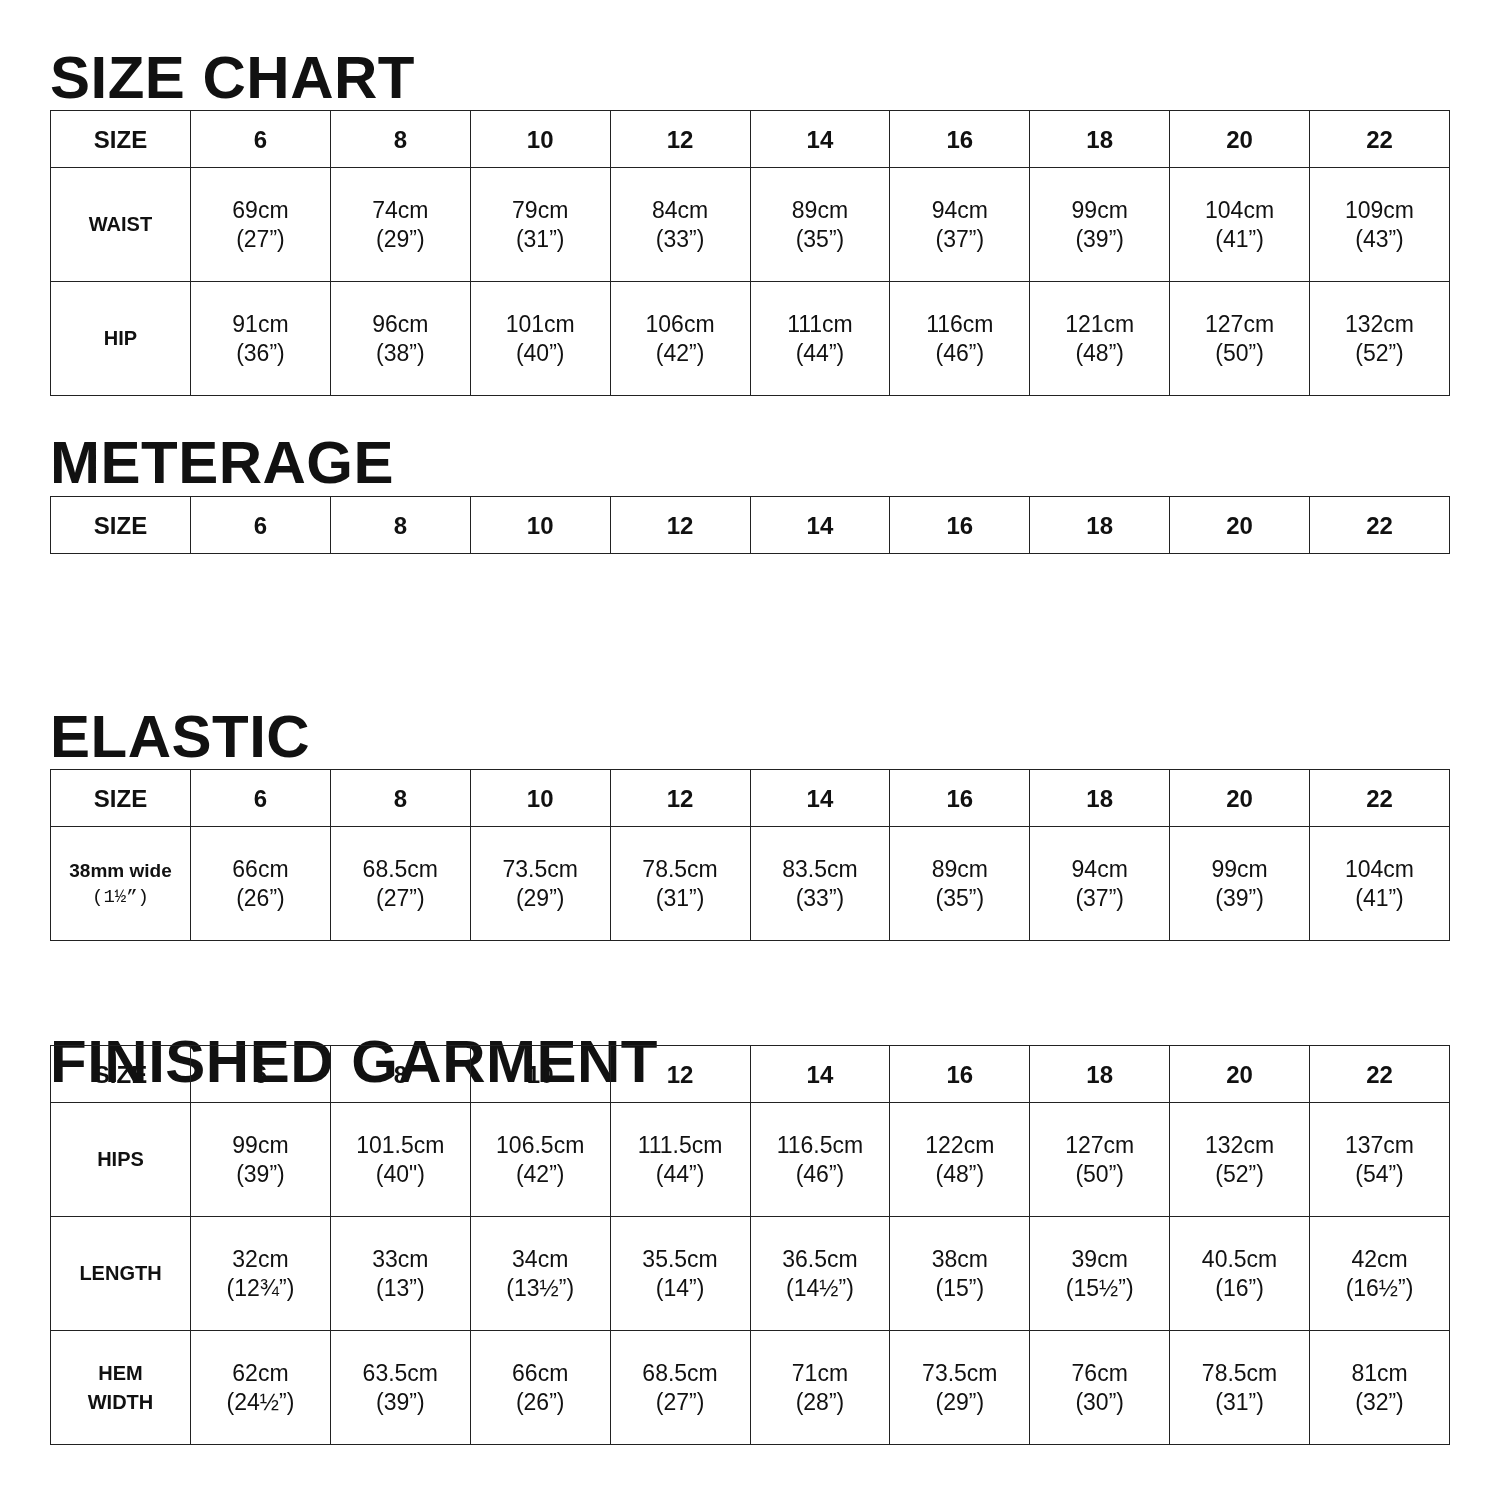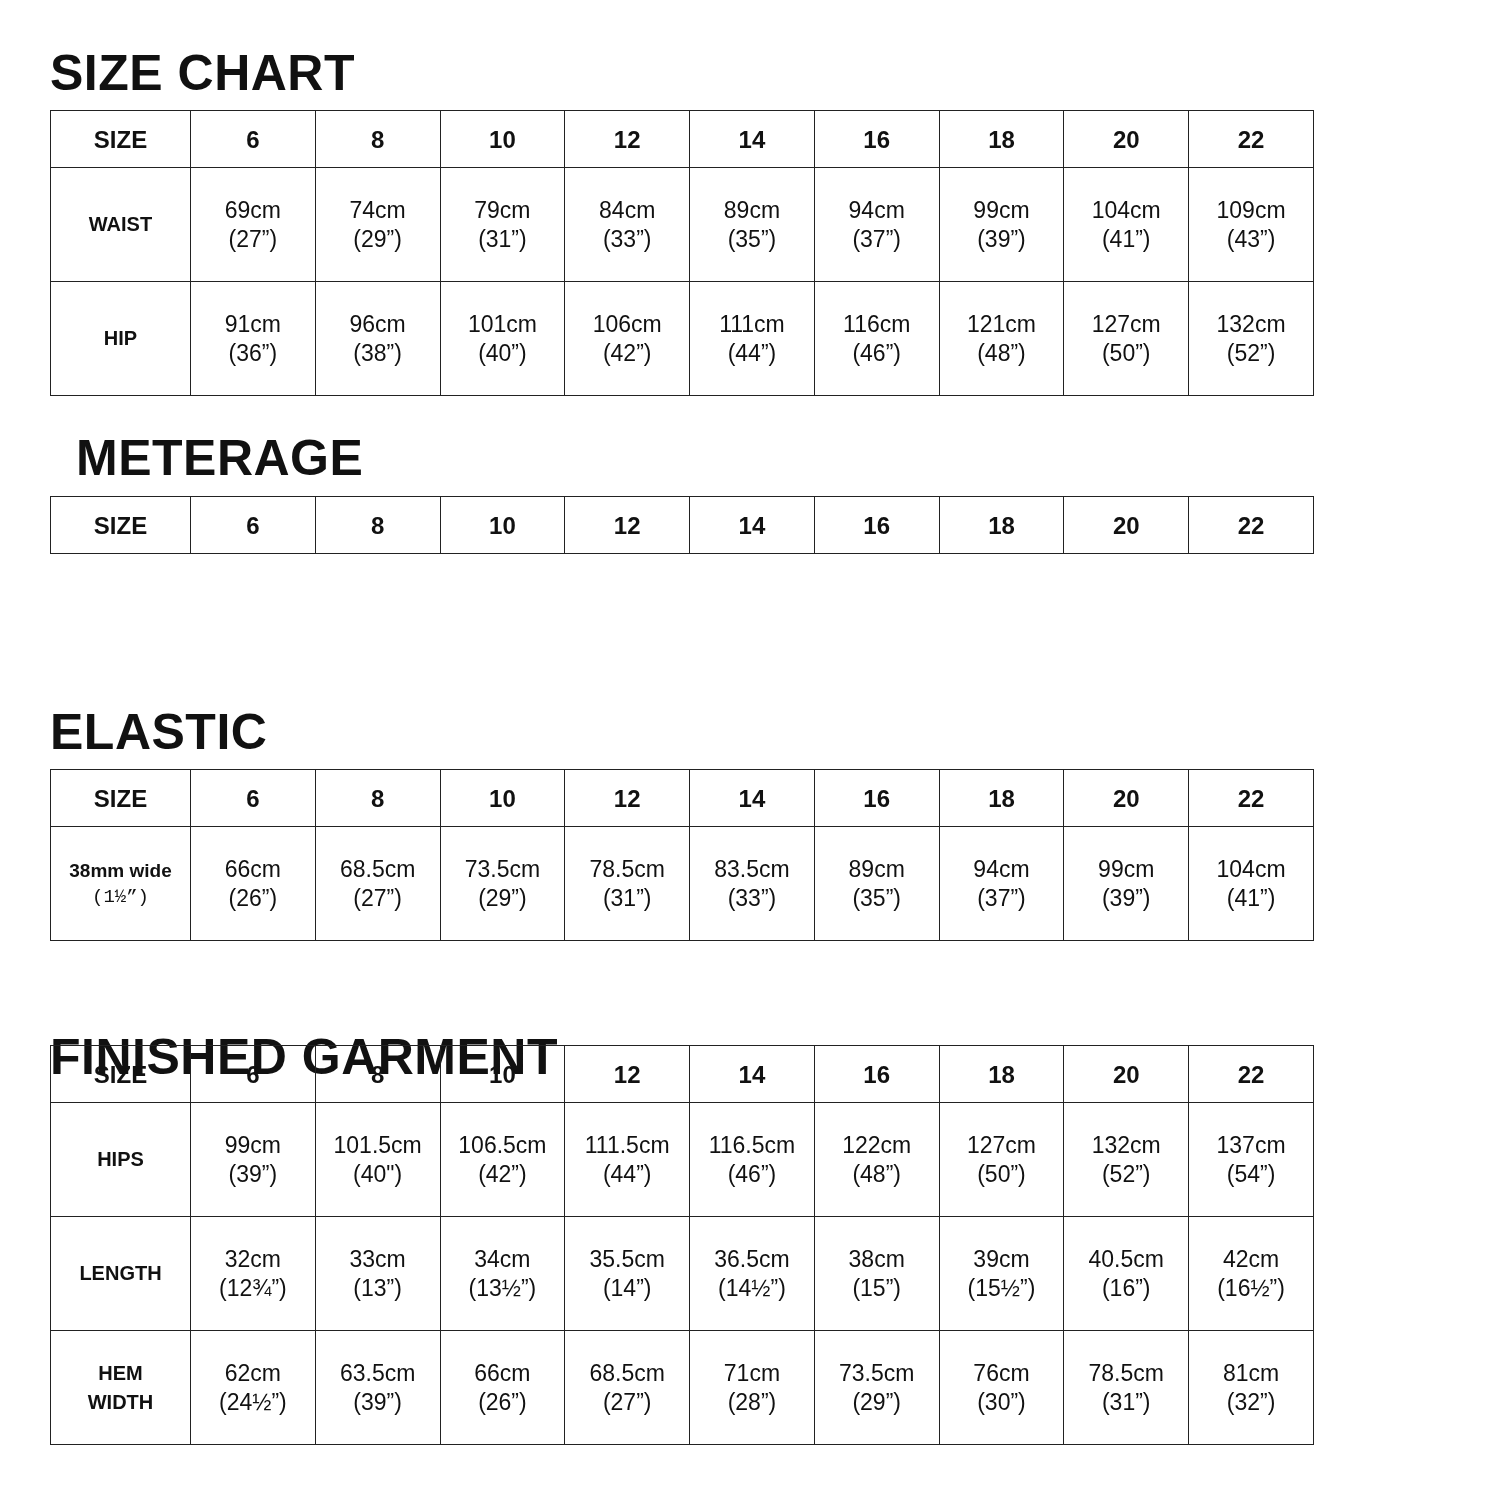--- a/index.html
+++ b/index.html
@@ -4,25 +4,25 @@
   <style>
     html, body { margin: 0; padding: 0; background: #ffffff; }
     body {
       width: 1500px; height: 1500px; position: relative; overflow: hidden;
       font-family: "Liberation Sans", "DejaVu Sans", sans-serif;
       color: #111111;
     }
     .section { position: absolute; left: 50px; width: 1400px; }
     .section-title {
       position: absolute; left: 0; margin: 0;
-      font-size: 50px; font-weight: bold; letter-spacing: 0.5px;
+      font-size: 60px; font-weight: bold; letter-spacing: 0.5px;
       line-height: 1; color: #111;
     }
     table.grid {
-      position: absolute; left: 0; width: 1264px;
+      position: absolute; left: 0; width: 1400px;
       border-collapse: collapse; table-layout: fixed;
     }
     table.grid td {
       border: 1.5px solid #222;
       text-align: center; vertical-align: middle;
       padding: 0; font-size: 23px; line-height: 29px;
     }
     table.grid col.first { width: 140px; }
     table.grid tr.head td { height: 56px; font-weight: bold; font-size: 24px; }
     table.grid tr.data td { height: 113px; }
@@ -138,21 +138,21 @@
       <td>
             <span class="cell-line">132cm</span>
             <span class="cell-line">(52”)</span>
           </td>
     </tr>
   </tbody>
     </table>
 </div>
 
 <div class="section" style="top:0;">
-  <h2 class="section-title" style="top:433px;margin-left:26px;">METERAGE</h2>
+  <h2 class="section-title" style="top:433px;">METERAGE</h2>
   <table class="grid" style="top:496px;">
     <colgroup>
         <col class="first">
         <col>
         <col>
         <col>
         <col>
         <col>
         <col>
         <col>

